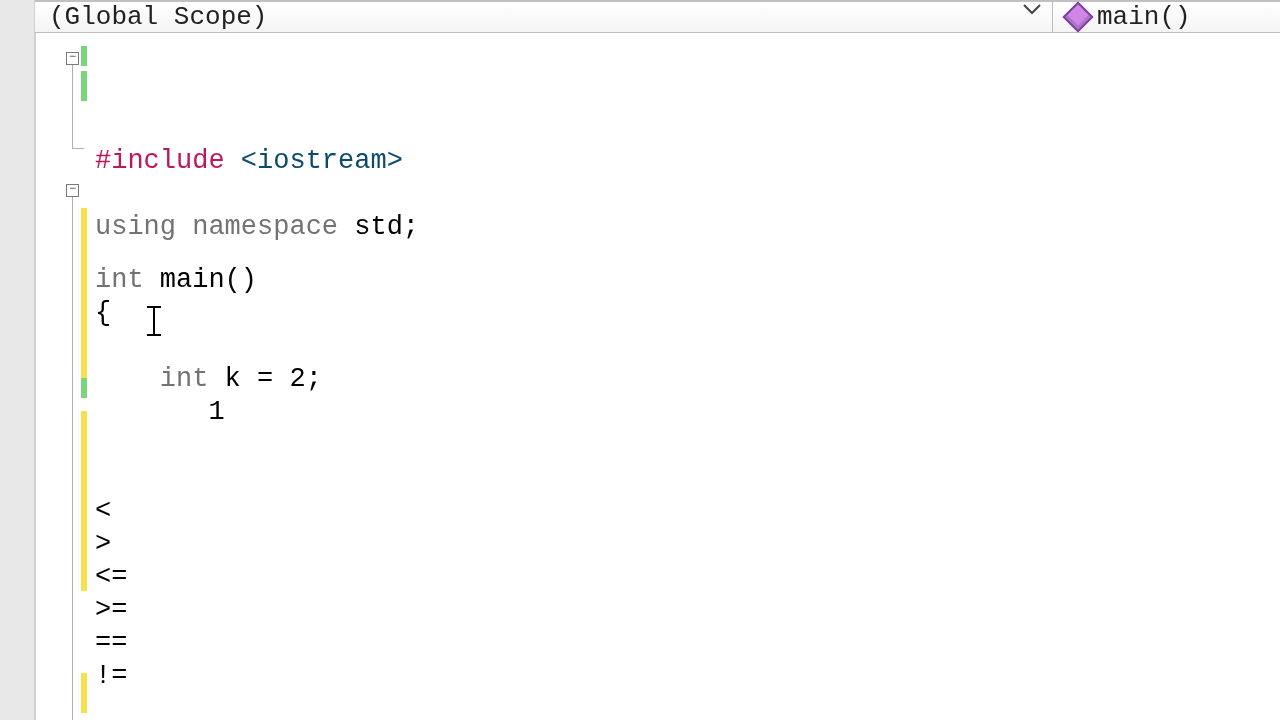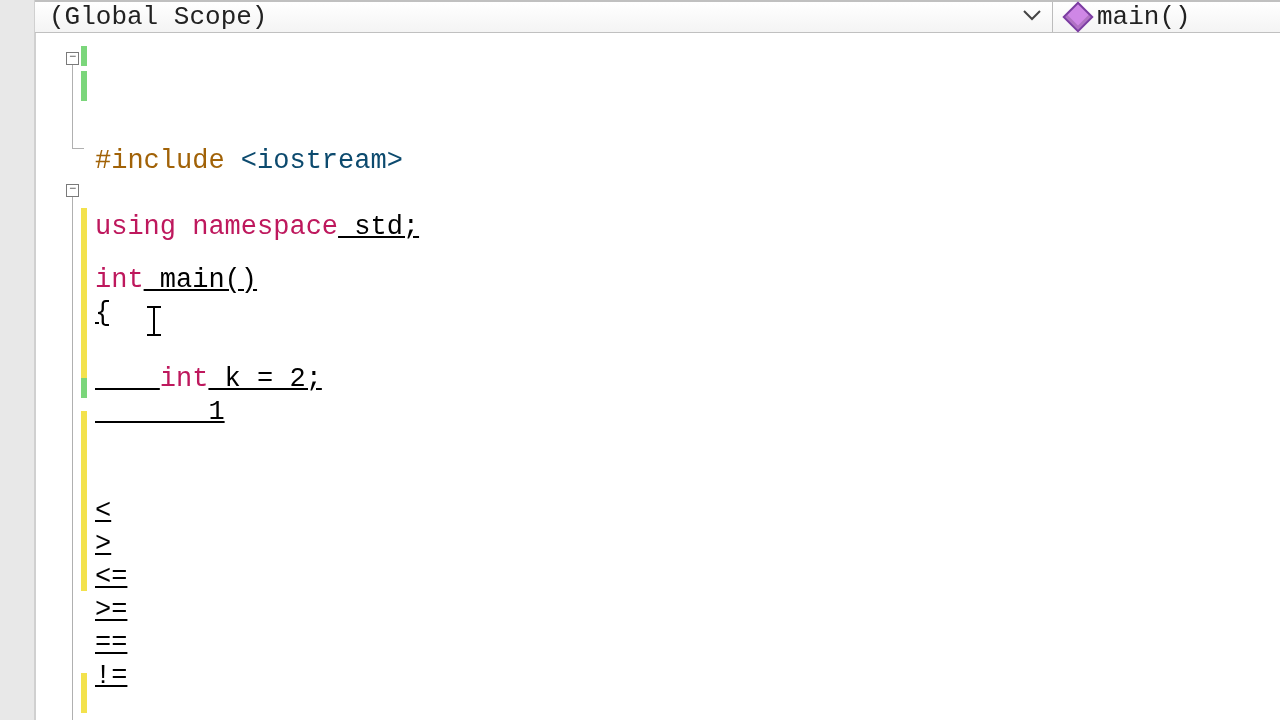--- a/index.html
+++ b/index.html
@@ -27,21 +27,20 @@
   .scope-bar {
     height: 49px;
     display: flex;
     border-top: 2px solid #c0c0c0;
     border-bottom: 1px solid #c0c0c0;
     background: linear-gradient(#fdfdfd,#f0f0f0);
   }
   .scope-dropdown {
     flex: 0 0 1018px;
     display: flex;
-    align-items: center;
     justify-content: space-between;
     padding: 0 10px 0 14px;
     border: 1px solid #bcbcbc;
     border-left: none;
     border-top: none;
     border-bottom: none;
     background: linear-gradient(#ffffff,#f4f4f4);
   }
   .scope-text {
     font-size: 26px;
@@ -112,24 +111,24 @@
   .code {
     flex: 1;
     padding-top: 13px;
     padding-left: 10px;
     font-size: 27px;
     line-height: 33px;
     white-space: pre;
     position: relative;
   }
   .line { height: 33px; }
-  .tok-kw   { color: #be185d; }
-  .tok-pp   { color: #a16207; }
+  .tok-kw   { color: #737373; }
+  .tok-pp   { color: #be185d; }
   .tok-inc  { color: #0c4a6e; }
-  .tok-txt  { color: #000000; text-decoration: underline; }
+  .tok-txt  { color: #000000; }
 
   .caret-ibeam {
     position: absolute;
     width: 18px; height: 30px;
     pointer-events: none;
   }
   .caret-ibeam::before, .caret-ibeam::after {
     content:"";
     position:absolute;
     left:0; width:14px; height:2px;

